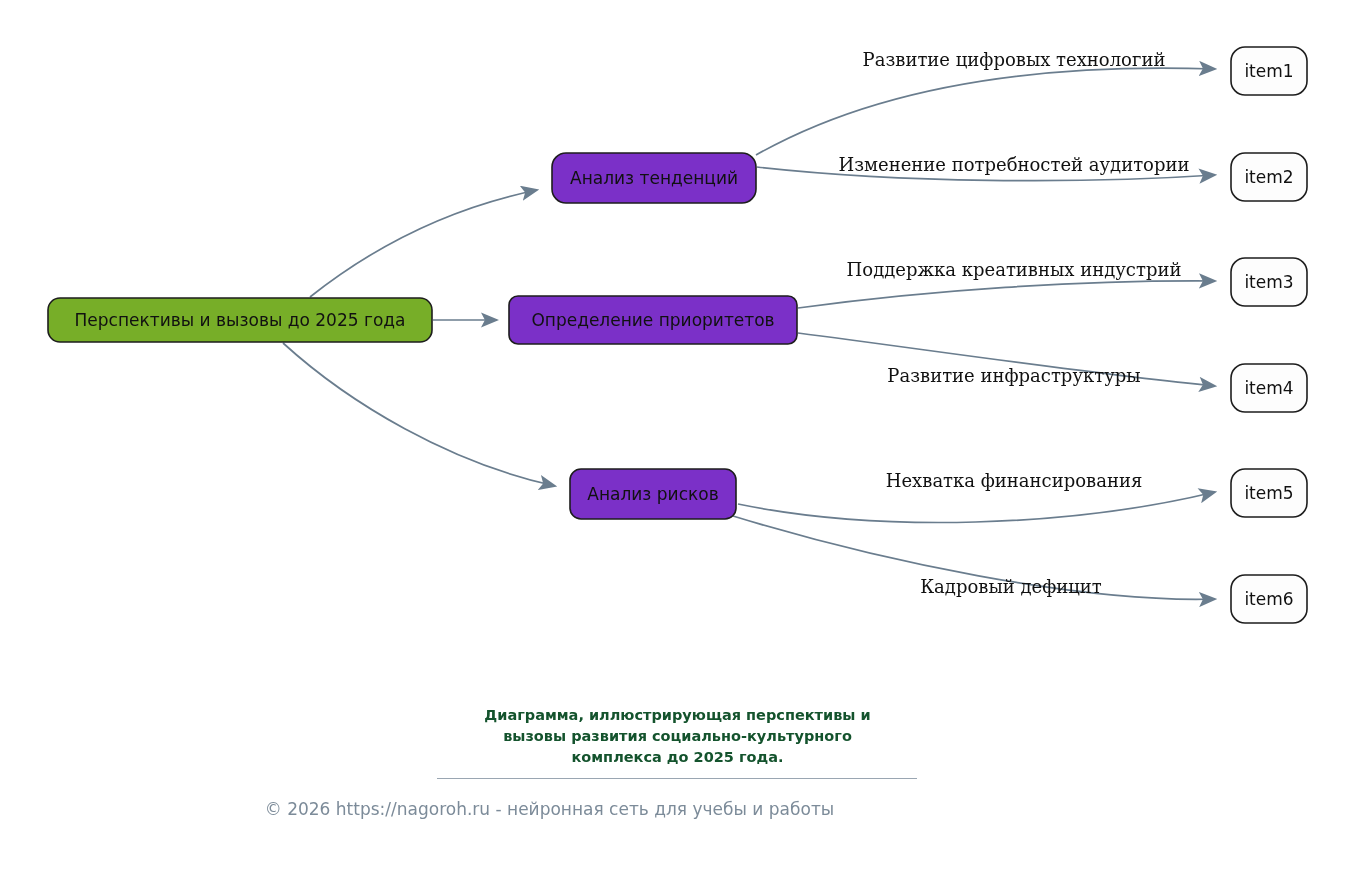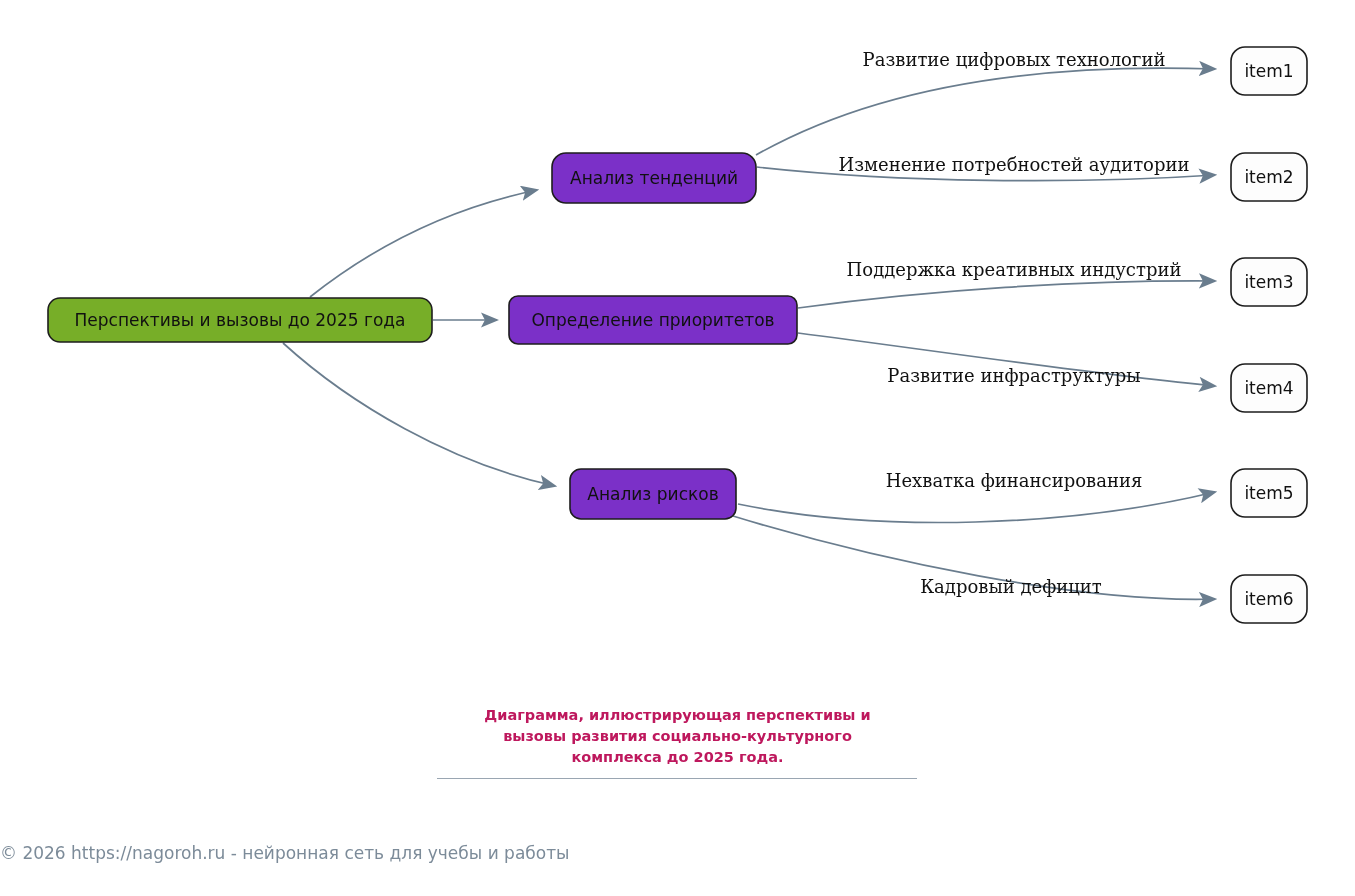--- a/index.html
+++ b/index.html
@@ -70,40 +70,40 @@
   .footer-caption {
     position: absolute;
     left: 0;
     top: 705px;
     width: 1355px;
     text-align: center;
     font-family: "DejaVu Sans", "Liberation Sans", sans-serif;
     font-size: 14.5px;
     font-weight: bold;
     line-height: 21px;
-    color: #be185d;
+    color: #14532d;
     white-space: pre-line;
   }
   .footer-rule {
     position: absolute;
     left: 437px;
     top: 778px;
     width: 480px;
     height: 1px;
     background: #9aa6b2;
   }
   .footer-copyright {
     position: absolute;
     left: 0;
     top: 799px;
     width: 1099px;
+    text-align: center;
     font-family: "DejaVu Sans", "Liberation Sans", sans-serif;
     font-size: 17px;
     color: #7c8b99;
-    margin-top: 44px;
   }
 </style>
 </head>
 <body>
 
 <div id="stage">
 
   <svg id="diagram" viewBox="0 0 1355 896">
     <defs>
       <marker id="arrow" viewBox="0 0 12 10" refX="10.5" refY="5" markerWidth="11" markerHeight="9" orient="auto-start-reverse">

